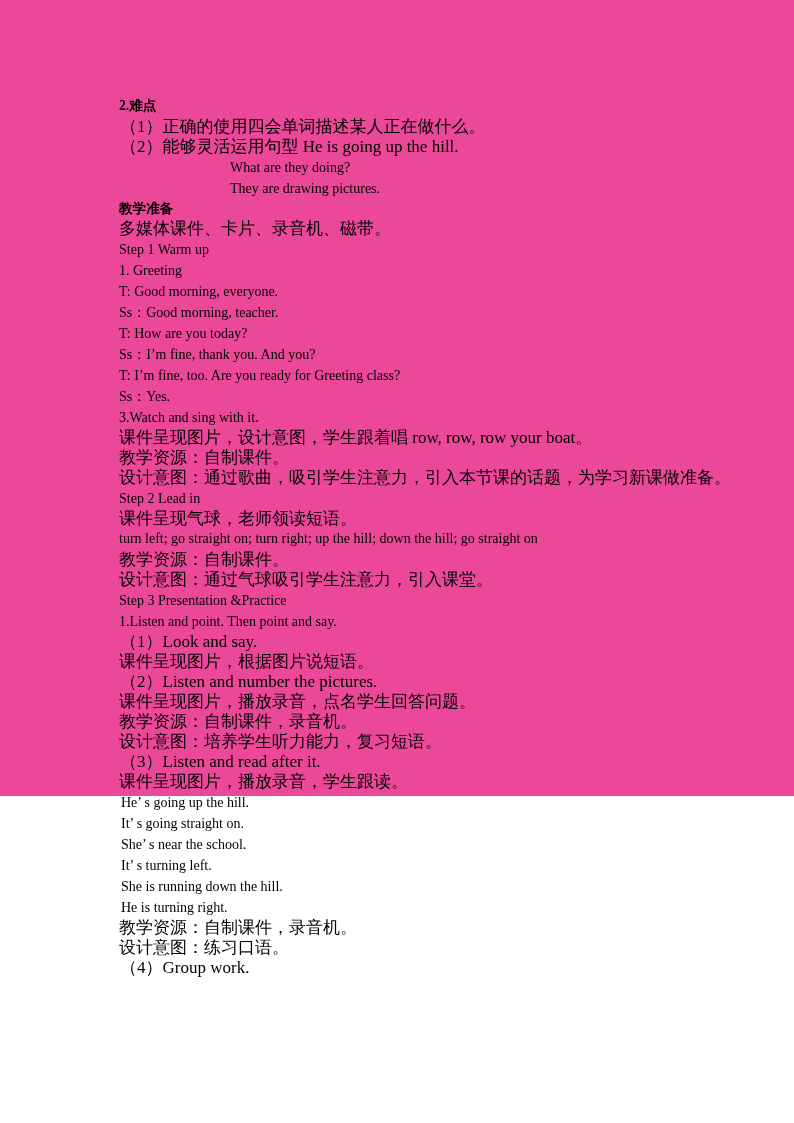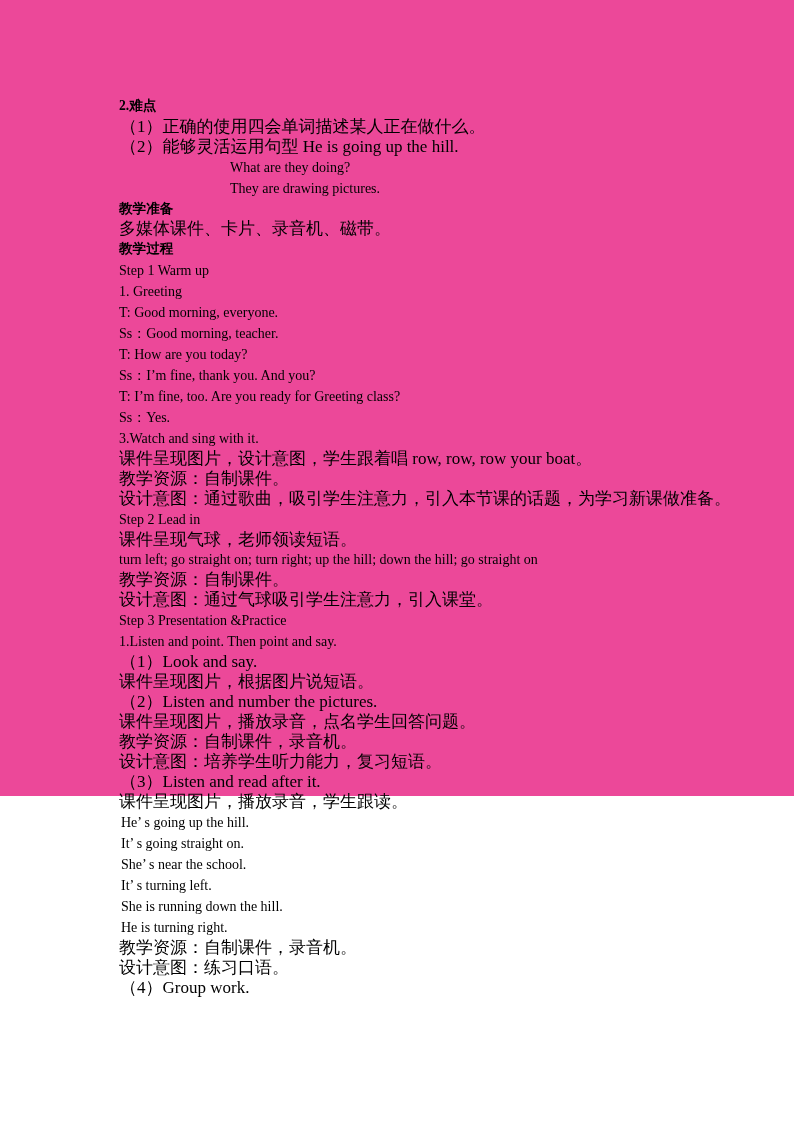--- a/index.html
+++ b/index.html
@@ -75,21 +75,20 @@
 
     <span class="ln cnb">2.难点</span>
     <span class="ln cn item">（1）正确的使用四会单词描述某人正在做什么。</span>
     <span class="ln cn item">（2）能够灵活运用句型 He is going up the hill.</span>
     <span class="ln deep">What are they doing?</span>
     <span class="ln deep">They are drawing pictures.</span>
 
     <span class="ln cnb">教学准备</span>
     <span class="ln cn">多媒体课件、卡片、录音机、磁带。</span>
 
-    <span class="ln cnb">教学过程</span>
 
     <span class="ln b">Step 1 Warm up</span>
     <span class="ln">1. Greeting</span>
     <span class="ln">T: Good morning, everyone.</span>
     <span class="ln">Ss：Good morning, teacher.</span>
     <span class="ln">T: How are you today?</span>
     <span class="ln">Ss：I’m fine, thank you. And you?</span>
     <span class="ln">T: I’m fine, too. Are you ready for Greeting class?</span>
     <span class="ln">Ss：Yes.</span>
     <span class="ln">3.Watch and sing with it.</span>

